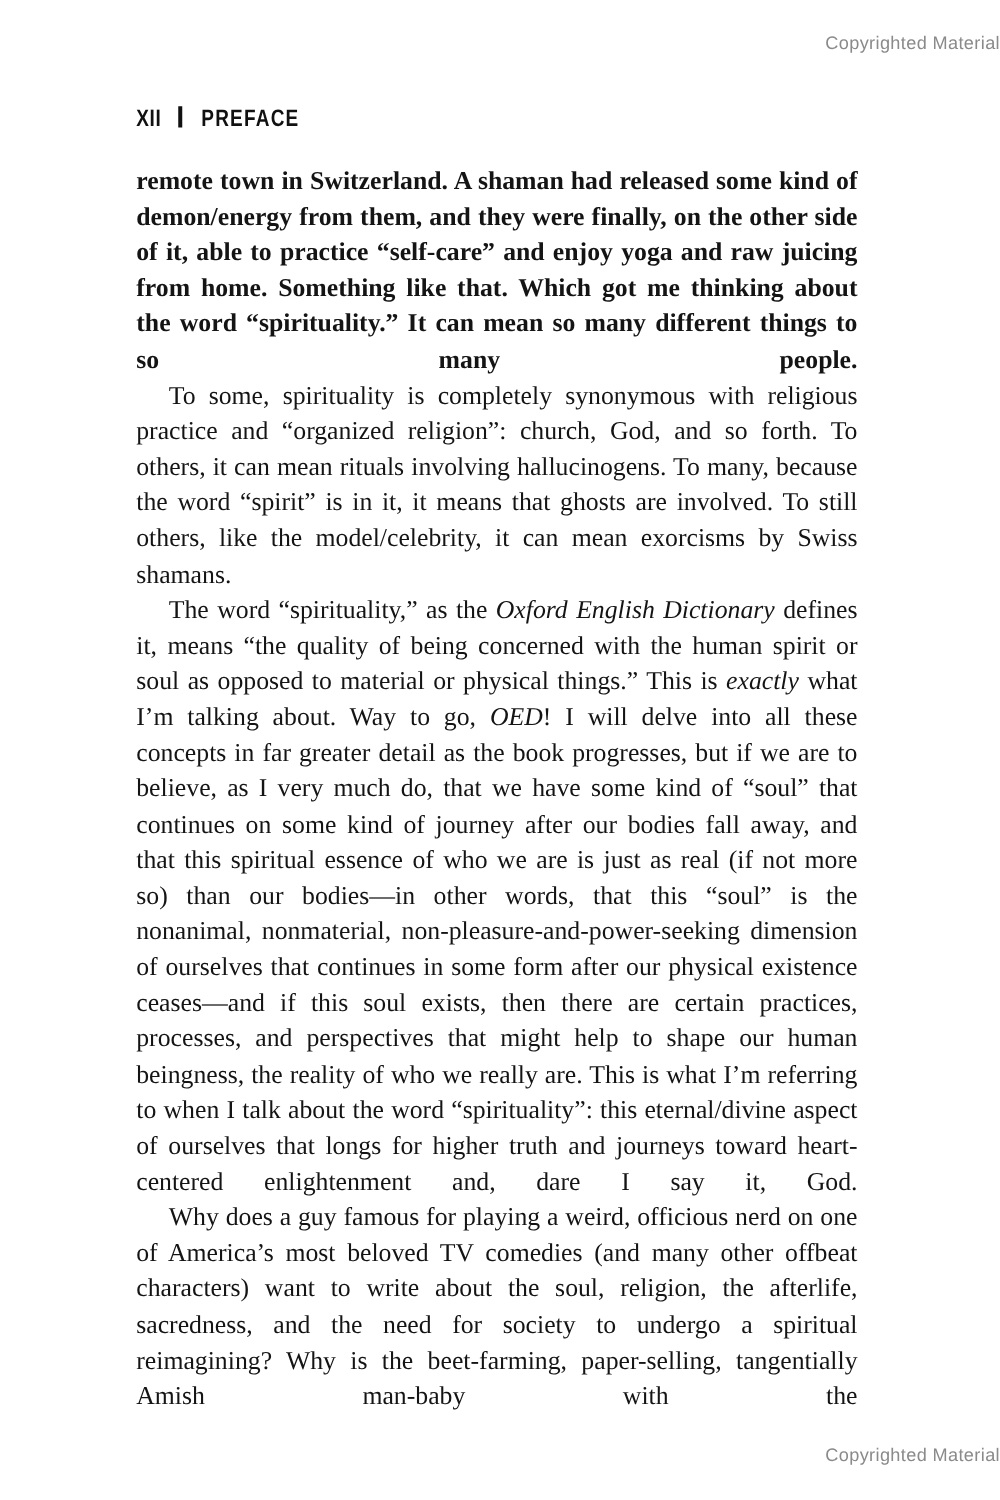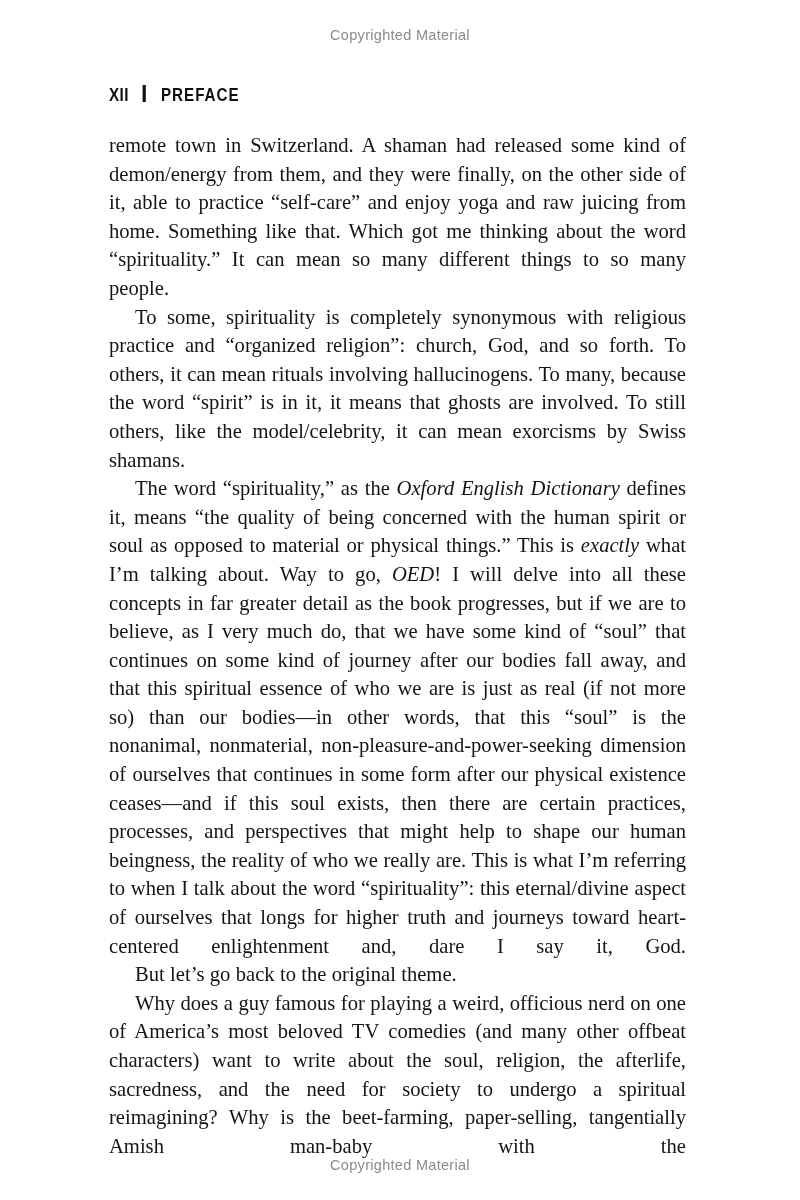--- a/index.html
+++ b/index.html
@@ -21,21 +21,21 @@
     width: 800px;
     height: 1200px;
     box-sizing: border-box;
   }
 
   
   .watermark {
     position: absolute;
     left: 0;
     width: 800px;
-    text-align: center;
+    text-align: right;
     font-family: "Liberation Sans", "DejaVu Sans", sans-serif;
     font-size: 14.5px;
     letter-spacing: 0.3px;
     color: #8a8a8a;
     user-select: none;
   }
   .watermark-top  { top: 27px; }
   .watermark-bottom { top: 1157px; }
 
   
@@ -78,21 +78,21 @@
     margin: 0;
     text-align: justify;
     text-justify: inter-word;
     font-size: 20.6px;
     line-height: 28.6px;
     text-indent: 26px;
     hyphens: manual;
     -webkit-hyphens: manual;
     word-spacing: 0.2px;
   }
-  p.para.no-indent { text-indent: 0; }
+  p.para.no-indent { text-indent: 0; font-weight: bold; }
 
   em { font-style: italic; }
 
   
   .force-justify {
     text-align-last: justify;
   }
 </style>
 </head>
 <body>
@@ -104,19 +104,18 @@
   <div class="running-head">
     <span class="folio">XII</span>
     <span class="rule-sep"></span>
     <span class="head-title">PREFACE</span>
   </div>
 
   <div class="text-column">
     <p class="para no-indent force-justify">remote town in Switzerland. A shaman had released some kind of demon/energy from them, and they were finally, on the other side of it, able to practice “self-care” and enjoy yoga and raw juicing from home. Something like that. Which got me thinking about the word “spiritual­ity.” It can mean so many different things to so many people.</p>
     <p class="para force-justify">To some, spirituality is completely synonymous with religious prac­tice and “organized religion”: church, God, and so forth. To others, it can mean rituals involving hallucinogens. To many, because the word “spirit” is in it, it means that ghosts are involved. To still others, like the model/celebrity, it can mean exorcisms by Swiss shamans.</p>
     <p class="para force-justify">The word “spirituality,” as the <em>Oxford English Dictionary</em> defines it, means “the quality of being concerned with the human spirit or soul as opposed to material or physical things.” This is <em>exactly</em> what I’m talking about. Way to go, <em>OED</em>! I will delve into all these concepts in far greater detail as the book progresses, but if we are to believe, as I very much do, that we have some kind of “soul” that continues on some kind of jour­ney after our bodies fall away, and that this spiritual essence of who we are is just as real (if not more so) than our bodies—in other words, that this “soul” is the nonanimal, nonmaterial, non-pleasure-and-power-seeking dimension of ourselves that continues in some form after our physical existence ceases—and if this soul exists, then there are certain practices, processes, and perspectives that might help to shape our human beingness, the reality of who we really are. This is what I’m referring to when I talk about the word “spirituality”: this eternal/divine aspect of ourselves that longs for higher truth and journeys toward heart-centered enlightenment and, dare I say it, God.</p>
-    <p class="para">But let’s go back to the original theme.</p>
     <p class="para force-justify">Why does a guy famous for playing a weird, officious nerd on one of America’s most beloved TV comedies (and many other offbeat charac­ters) want to write about the soul, religion, the afterlife, sacredness, and the need for society to undergo a spiritual reimagining? Why is the beet-farming, paper-selling, tangentially Amish man-baby with the</p>
   </div>
 
   <div class="watermark watermark-bottom">Copyrighted Material</div>
 
 </div>
 
 </body></html>

